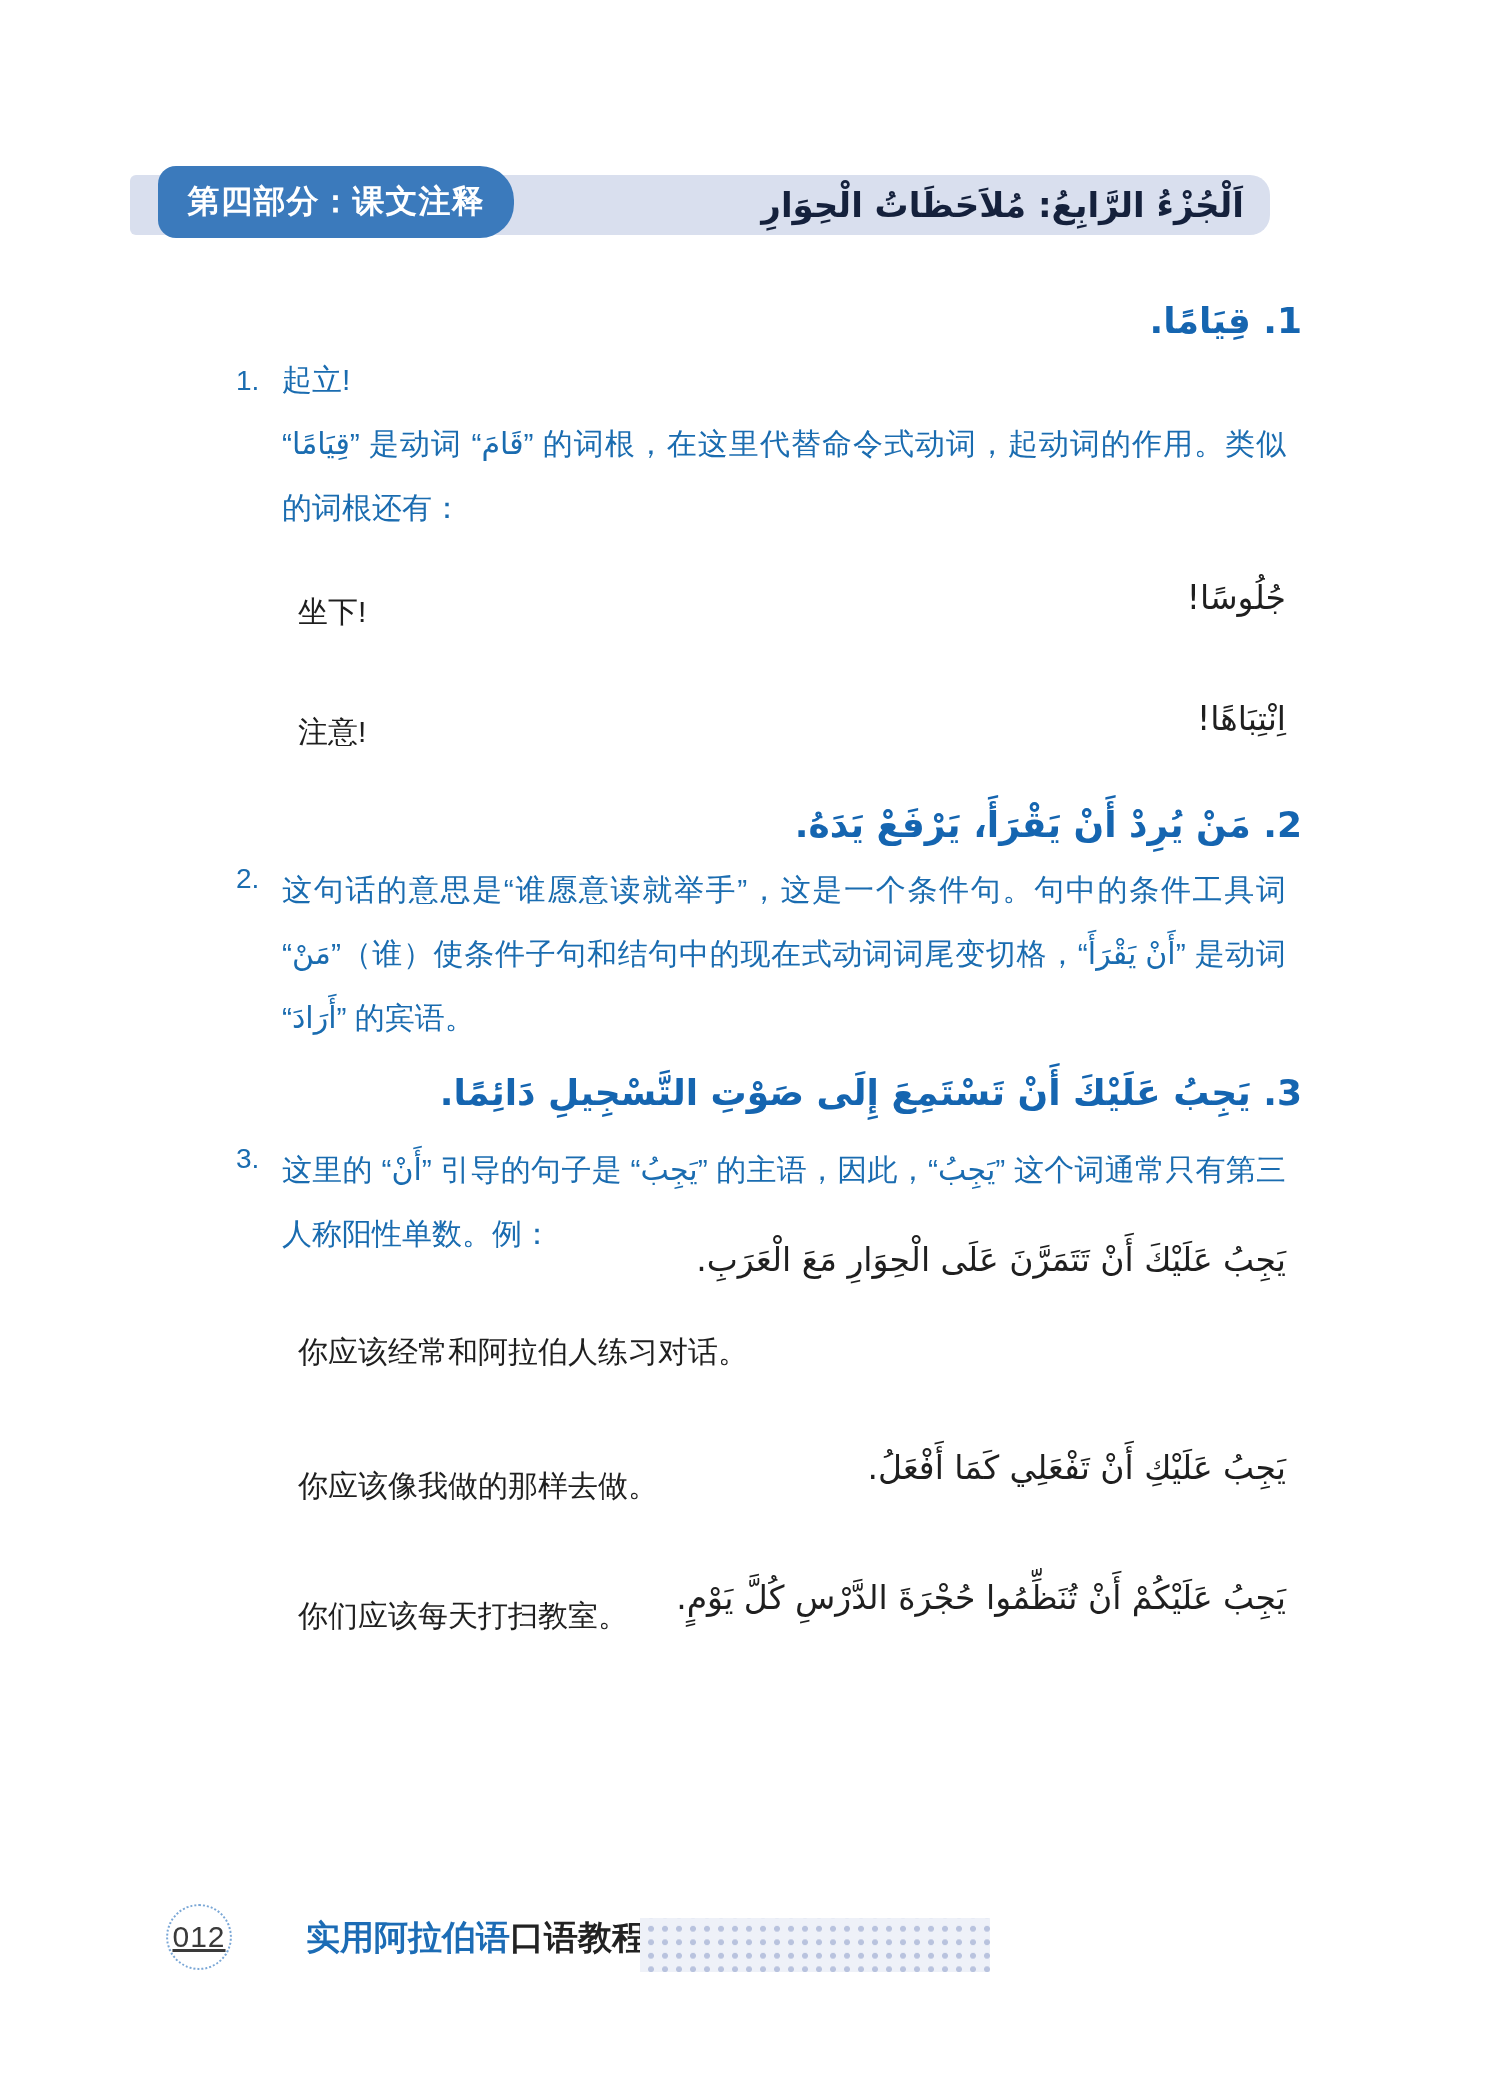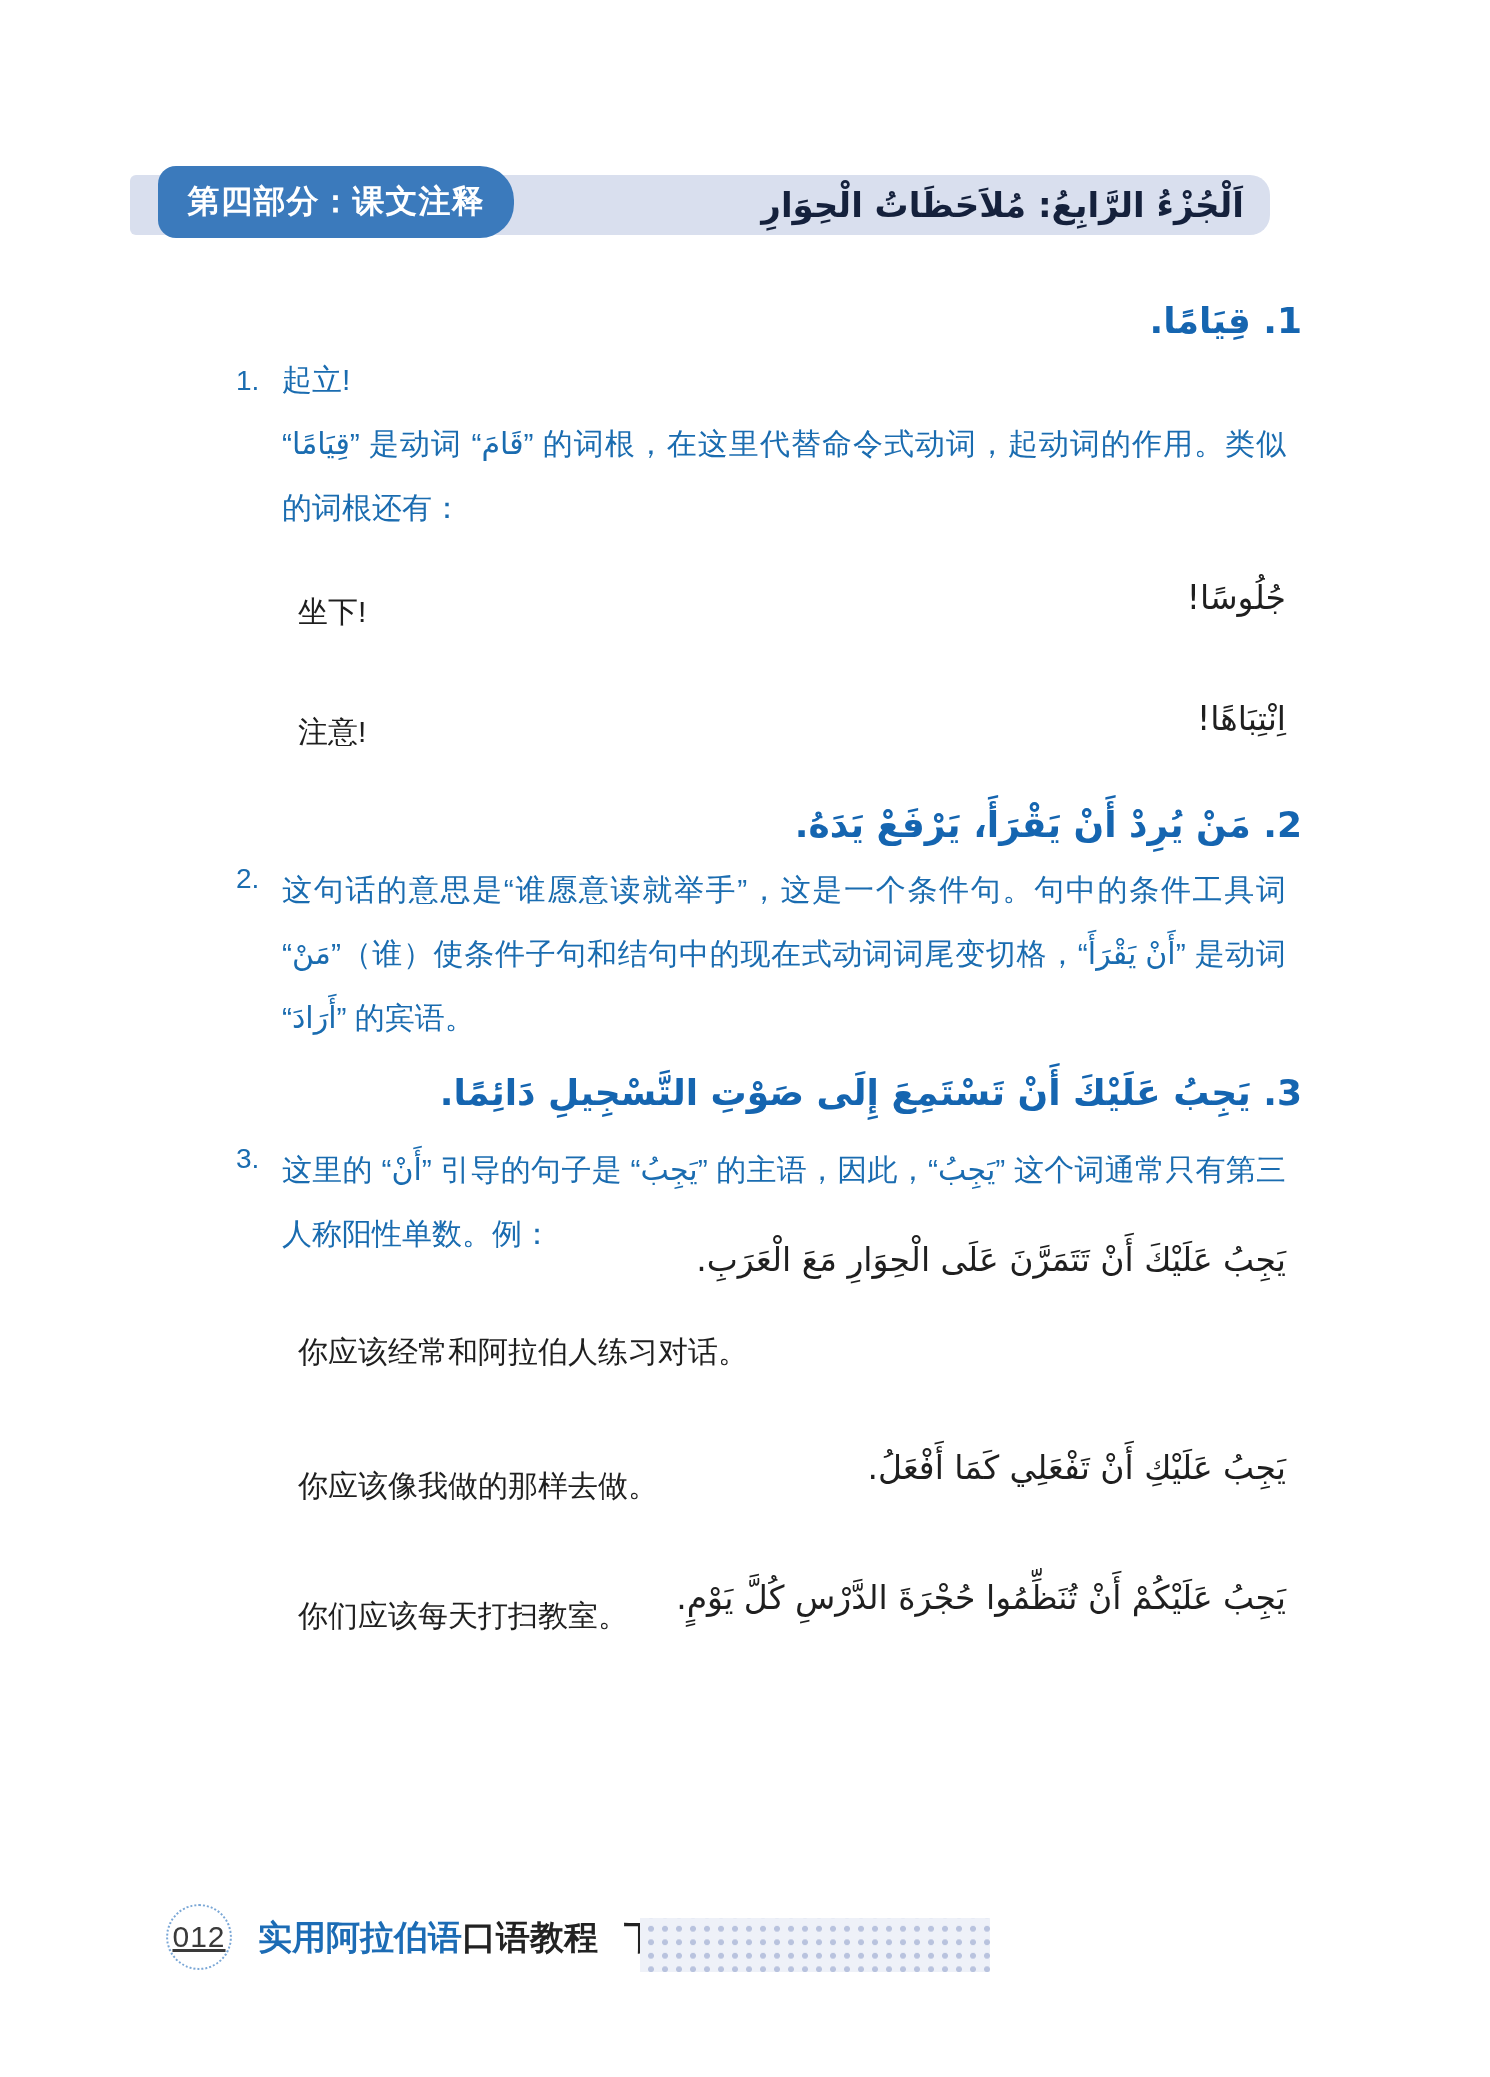--- a/index.html
+++ b/index.html
@@ -76,21 +76,21 @@
     display:flex;align-items:center;justify-content:center;
     color:#3a3a3a;font-size:30px;letter-spacing:1px;
     box-sizing:border-box;
     text-decoration:underline;
   }
   .book-title{
     left:258px;top:1914px;height:48px;
     display:flex;align-items:center;
     font-weight:bold;font-size:34px;white-space:nowrap;
   }
-  .t-blue{color:#1c6cb5;}
+  .t-blue{color:#1c6cb5;margin-left:48px;}
   .t-dark{color:#222222;}
   .t-vol{margin-left:26px;}
   .dots{
     left:640px;top:1918px;width:350px;height:54px;
     background-color:#eef1f8;
     background-image:radial-gradient(circle,#b9c3de 2.6px,rgba(0,0,0,0) 3.4px);
     background-size:14px 13.5px;
     background-position:4px 4px;
   }
 </style>

